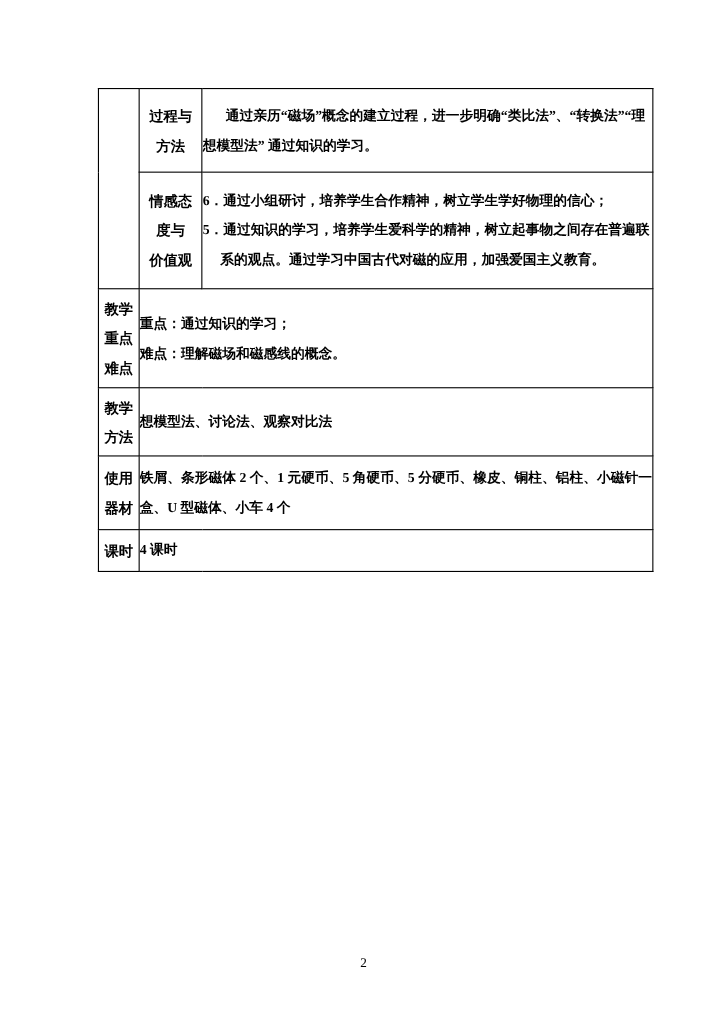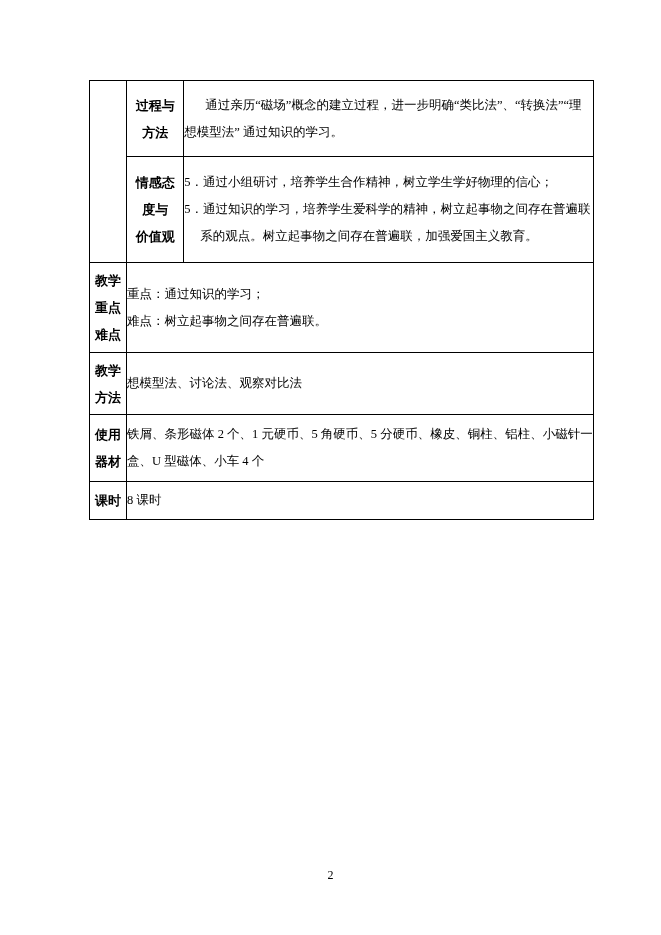--- a/index.html
+++ b/index.html
@@ -29,20 +29,21 @@
   .hdr {
     font-weight: bold;
     text-align: center;
     font-size: 13px;
     line-height: 27px;
   }
   .cnt {
     font-size: 12.5px;
     line-height: 27px;
     padding: 0 5px;
+    font-weight: bold;
   }
   .tl { white-space: nowrap; }
   .indent1 { text-indent: 21px; }
   .hang { padding-left: 16px; }
   .page-number {
     position: absolute;
     left: 0;
     right: 0;
     top: 866px;
     text-align: center;
@@ -75,35 +76,35 @@
       </td>
     </tr>
 
     <tr>
       <td class="hdr" style="height:105px">
         <div>情感态</div>
         <div>度与</div>
         <div>价值观</div>
       </td>
       <td class="cnt">
-        <div class="tl">5．通过小组研讨，培养学生合作精神，树立学生学好物理的信心；</div>
+        <div class="tl">6．通过小组研讨，培养学生合作精神，树立学生学好物理的信心；</div>
         <div class="tl">5．通过知识的学习，培养学生爱科学的精神，树立起事物之间存在普遍联</div>
-        <div class="tl hang">系的观点。树立起事物之间存在普遍联，加强爱国主义教育。</div>
+        <div class="tl hang">系的观点。通过学习中国古代对磁的应用，加强爱国主义教育。</div>
       </td>
     </tr>
 
     <tr>
       <td class="hdr" style="height:89px">
         <div>教学</div>
         <div>重点</div>
         <div>难点</div>
       </td>
       <td class="cnt" colspan="2">
         <div class="tl">重点：通过知识的学习；</div>
-        <div class="tl">难点：树立起事物之间存在普遍联。</div>
+        <div class="tl">难点：理解磁场和磁感线的概念。</div>
       </td>
     </tr>
 
     <tr>
       <td class="hdr" style="height:61px">
         <div>教学</div>
         <div>方法</div>
       </td>
       <td class="cnt" colspan="2">
         <div class="tl">想模型法、讨论法、观察对比法</div>
@@ -119,21 +120,21 @@
         <div class="tl">铁屑、条形磁体 2 个、1 元硬币、5 角硬币、5 分硬币、橡皮、铜柱、铝柱、小磁针一</div>
         <div class="tl">盒、U 型磁体、小车 4 个</div>
       </td>
     </tr>
 
     <tr>
       <td class="hdr" style="height:37px">
         <div>课时</div>
       </td>
       <td class="cnt" colspan="2">
-        <div class="tl">8 课时</div>
+        <div class="tl">4 课时</div>
       </td>
     </tr>
   </tbody>
     </table>
 
   <div class="page-number">2</div>
 
 </div>
 
 </body></html>

